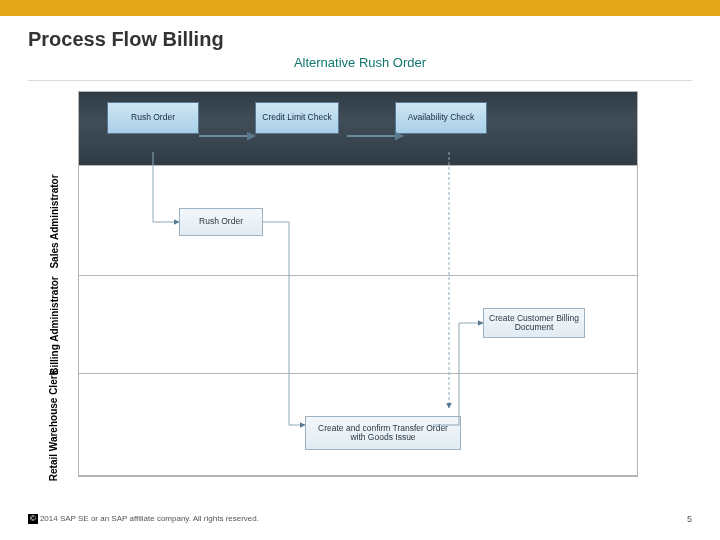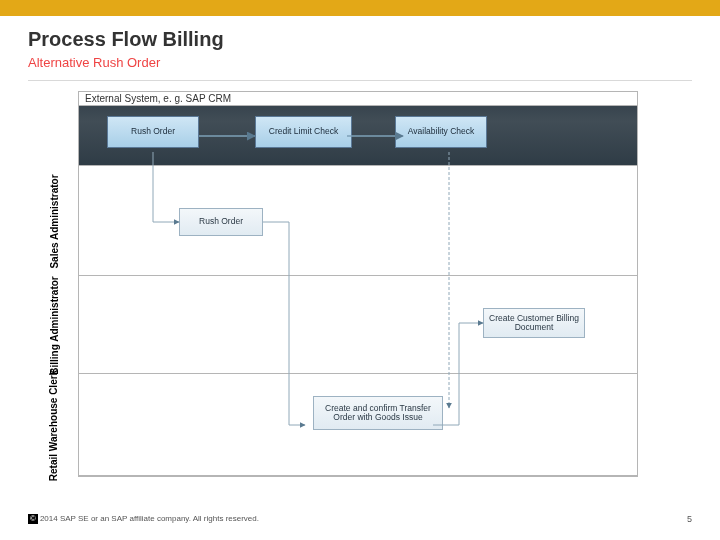--- a/index.html
+++ b/index.html
@@ -2,21 +2,21 @@
 <html><head>
 <meta charset="utf-8">
 <style>
   * { box-sizing: border-box; margin: 0; padding: 0; }
   body { width: 720px; height: 540px; font-family: Arial, Helvetica, sans-serif; background: #fff; position: relative; overflow: hidden; }
 
   .top-bar { height: 16px; background: #e3a817; width: 100%; }
 
   .content { padding: 12px 28px 0 28px; }
   .title { font-size: 20px; font-weight: bold; color: #333; margin-bottom: 4px; }
-  .subtitle { font-size: 13px; color: #ef4444; margin-bottom: 10px; }
+  .subtitle { font-size: 13px; color: #0f766e; margin-bottom: 10px; text-align: center; }
   .hr { height: 1px; background: #d9d9d9; width: 100%; margin-bottom: 10px; }
 
   .diagram { position: relative; margin-left: 50px; border: 1px solid #b5b5b5; }
 
   
   .lane-ext { position: relative; background: linear-gradient(#2f3c46, #414d56 40%, #2f3c46); height: 74px; border-bottom: 1px solid #b5b5b5; }
   .lane-ext-head { background: #fff; color: #333; font-size: 10px; padding: 1px 6px; border-bottom: 1px solid #b5b5b5; }
   .lane-ext-body { position: relative; height: 56px; }
 
   
@@ -35,27 +35,27 @@
   .role-billing { top: 184px; height: 98px; }
   .role-retail { top: 282px; height: 102px; }
 
   
   .box-blue { position: absolute; background: linear-gradient(#cfe6f5, #a8cfe8); border: 1px solid #5a7896; font-size: 8.5px; text-align: center; display: flex; align-items: center; justify-content: center; padding: 2px; color: #1a2a38; line-height: 1.1; }
   
   .box-light { position: absolute; background: linear-gradient(#f3f7fa, #e1ebf2); border: 1px solid #9db2c2; font-size: 8.5px; text-align: center; display: flex; align-items: center; justify-content: center; padding: 2px 4px; color: #2a3844; line-height: 1.1; }
 
   
   .b-rush  { left: 28px;  top: 10px; width: 92px; height: 32px; }
-  .b-credit{ left: 176px; top: 10px; width: 97px; height: 32px; }
+  .b-credit{ left: 176px; top: 10px; width: 84px; height: 32px; }
   .b-avail { left: 316px; top: 10px; width: 92px; height: 32px; }
 
   
   .b-sales-rush { left: 100px; top: 116px; width: 84px; height: 28px; }
   .b-billdoc    { left: 404px; top: 216px; width: 102px; height: 30px; }
-  .b-transfer   { left: 226px; top: 304px; width: 130px; height: 34px; margin-left: 8px; }
+  .b-transfer   { left: 226px; top: 324px; width: 156px; height: 34px; }
 
   
   svg.connectors { position: absolute; left: 0; top: 0; pointer-events: none; }
 
   .footer { position: absolute; left: 28px; right: 28px; bottom: 16px; display: flex; justify-content: space-between; align-items: flex-start; }
   .copy { font-size: 8px; color: #555; }
   .page { font-size: 9px; color: #555; }
   .cbox { display:inline-block; background:#000; color:#fff; font-size:8px; padding:0 2px; margin-right:2px; line-height:1.2; }
 </style>
 </head>
@@ -74,21 +74,20 @@
         <span>Sales Administrator</span>
       </div>
     <div class="role-label role-billing">
         <span>Billing Administrator</span>
       </div>
     <div class="role-label role-retail">
         <span>Retail Warehouse Clerk</span>
       </div>
 
     <div class="lane-ext">
-      <div class="lane-ext-head">External System, e. g. SAP CRM</div>
       <div class="lane-ext-body">
         <div class="box-blue b-rush">Rush Order</div>
         <div class="box-blue b-credit">Credit Limit Check</div>
         <div class="box-blue b-avail">Availability Check</div>
       </div>
     </div>
 
     <div class="lane lane-sales"></div>
 
     <div class="lane lane-billing"></div>

